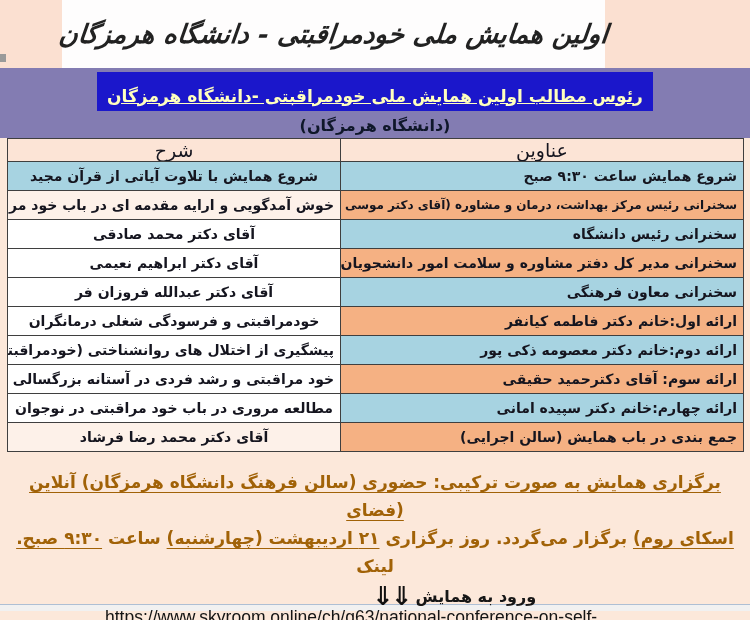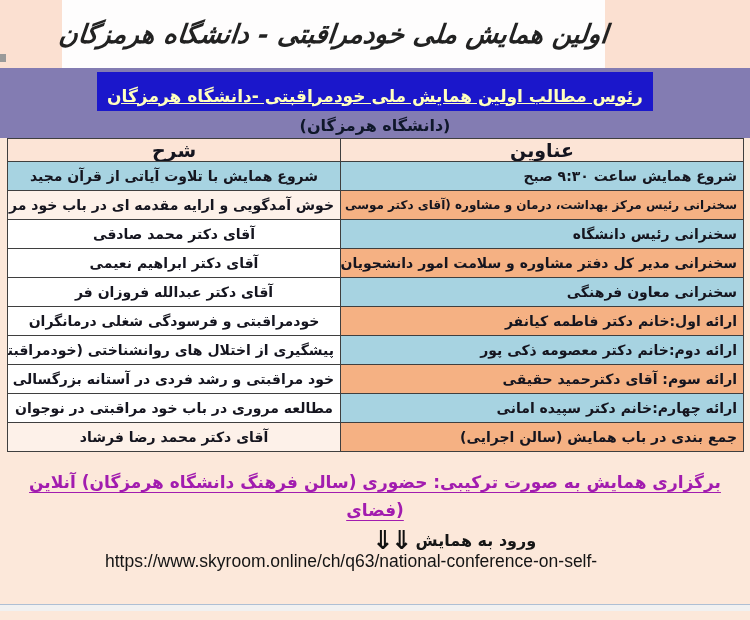--- a/index.html
+++ b/index.html
@@ -40,33 +40,33 @@
   .subtitle{direction:rtl;color:#0f172a;font-weight:bold;font-size:16px;}
   
   table{
     width:736px;margin:0 7px;border-collapse:collapse;direction:rtl;
     table-layout:fixed;background:#fff;
   }
   th,td{border:1px solid var(--table-border);overflow:hidden;white-space:nowrap;}
   col.c-onvan{width:403px;} col.c-sharh{width:333px;}
   th{
     height:17px;background:var(--header-bg);
-    font-size:19px;font-weight:bold;text-align:center;
+    font-size:19px;font-weight:normal;text-align:center;
   }
   td{height:29px;font-size:14px;font-weight:bold;padding:0 6px;}
   td.onvan{text-align:right;margin-left:32px;}
   td.sharh{text-align:center;}
   td.small{font-size:12px;}
   .bg-blue{background:var(--blue-row);}
   .bg-orange{background:var(--orange-row);}
   .bg-white{background:var(--white-cell);}
   .bg-cream{background:var(--cream-cell);}
   
   .footer{height:152px;background:var(--page-bg);padding-top:16px;}
-  .fline{direction:rtl;text-align:center;font-size:17px;font-weight:bold;line-height:28px;color:#a21caf;}
+  .fline{direction:rtl;text-align:center;font-size:17px;font-weight:bold;line-height:28px;color:#a16207;}
   .fline1{text-decoration:underline;text-underline-offset:4px;}
   .fline2 .u{text-decoration:underline;text-underline-offset:4px;}
   .enter-row{
     direction:ltr;display:flex;align-items:center;gap:6px;
     padding-left:372px;height:32px;
   }
   .arrow-icon{font-size:26px;font-weight:bold;line-height:26px;letter-spacing:-3px;color:#111;}
   .enter-label{direction:rtl;font-size:16px;font-weight:bold;color:#161616;}
   .url{
     direction:ltr;text-align:left;margin-left:105px;margin-top:-6px;
@@ -140,20 +140,21 @@
       </tr>
       <tr>
         <td class="onvan bg-orange">جمع بندی در باب همایش (سالن اجرایی)</td>
         <td class="sharh bg-cream">آقای دکتر محمد رضا فرشاد</td>
       </tr>
     </tbody>
 </table>
 
 <div class="footer">
   <p class="fline fline1">برگزاری همایش به صورت ترکیبی: حضوری (سالن فرهنگ دانشگاه هرمزگان) آنلاین (فضای</p>
+  <p class="fline fline2"><span class="u">اسکای روم)</span><span> برگزار می‌گردد. روز برگزاری </span><span class="u">۲۱ اردیبهشت (چهارشنبه)</span><span> ساعت </span><span class="u">۹:۳۰ صبح.</span><span> لینک</span></p>
   <div class="enter-row">
     <span class="arrow-icon">⇓⇓</span>
     <span class="enter-label">ورود به همایش</span>
   </div>
   <div class="url">
     <div>https://www.skyroom.online/ch/q63/national-conference-on-self-</div>
 
   </div>
 </div>
 

